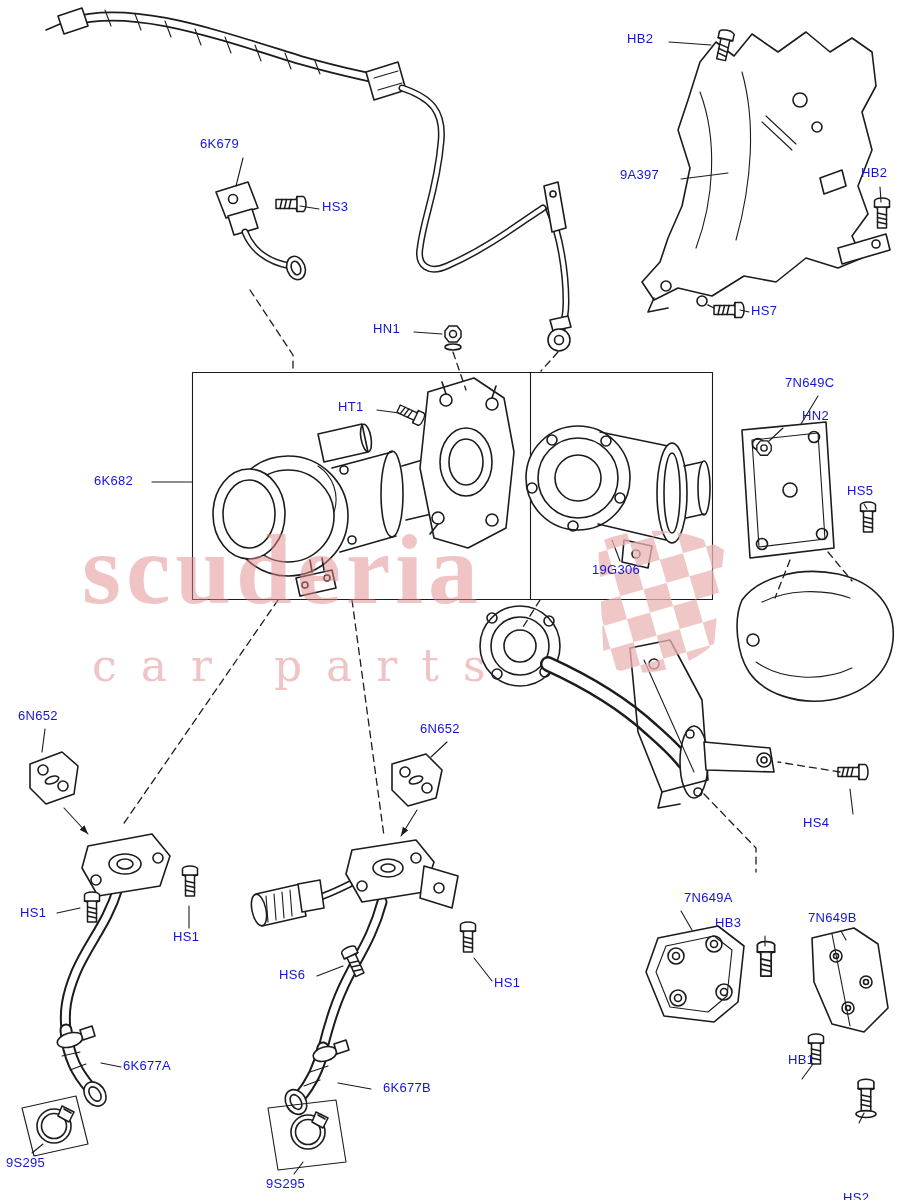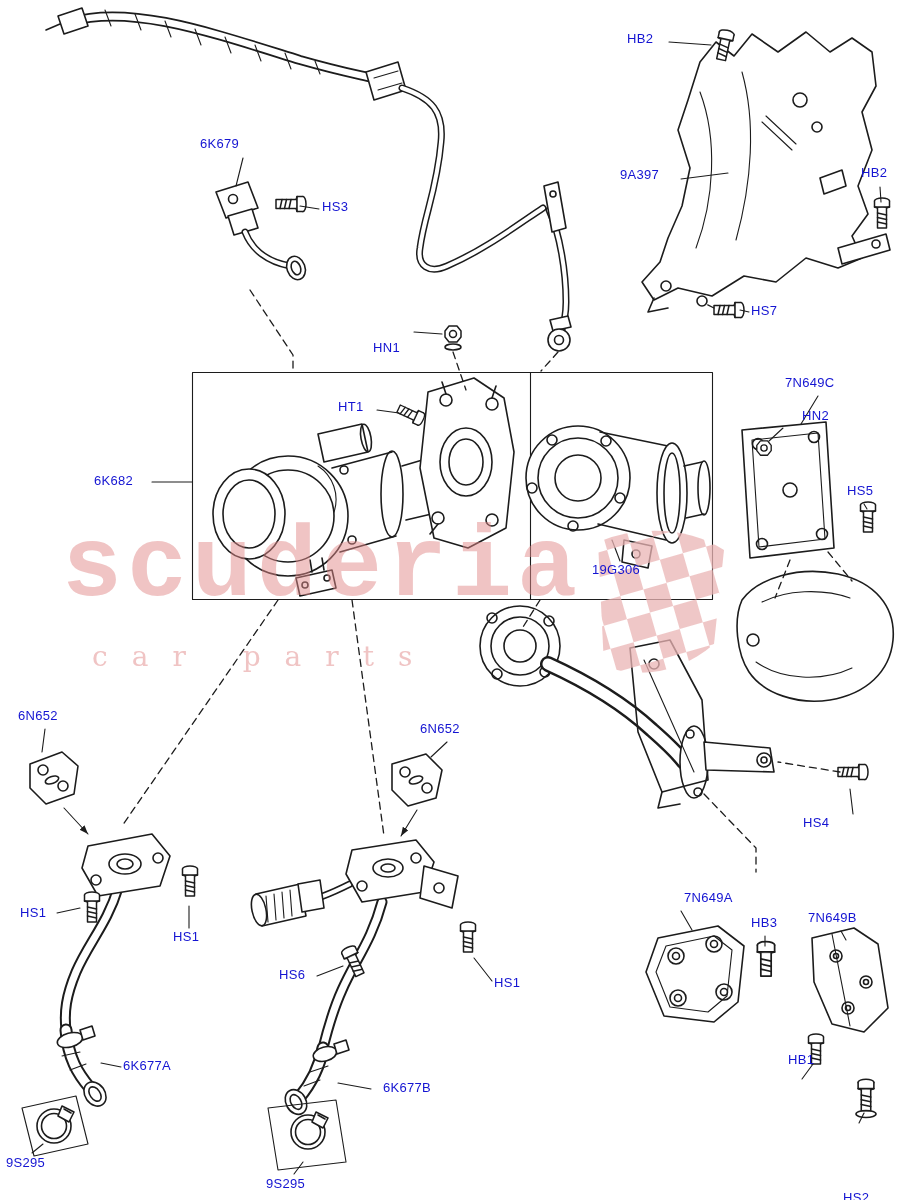--- a/index.html
+++ b/index.html
@@ -17,24 +17,24 @@
   .pipe2-i{ stroke:#ffffff; stroke-width:4; fill:none; }
   .pipem-o{ stroke-width:11; fill:none; }
   .pipem-i{ stroke:#ffffff; stroke-width:7; fill:none; }
   .hose-o { stroke-width:13; fill:none; }
   .hose-i { stroke:#ffffff; stroke-width:9; fill:none; }
   .pipe3-o{ stroke-width:16; fill:none; }
   .pipe3-i{ stroke:#ffffff; stroke-width:11; fill:none; }
 
   .part-label { position:absolute; font-size:13px; color:#1414d2; white-space:nowrap;
                 letter-spacing:0.3px; cursor:pointer; }
-  .watermark-line1 { position:absolute; left:62px; top:512px; font-family:Liberation Mono, monospace;
+  .watermark-line1 { position:absolute; left:82px; top:512px; font-family:Liberation Serif, serif;
                      font-weight:700; font-size:100px; color:rgba(226,138,138,0.50); letter-spacing:5px; }
   .watermark-line2 { position:absolute; left:92px; top:640px; font-family:"DejaVu Serif", serif;
-                     font-size:28px; color:rgba(226,138,138,0.50); letter-spacing:24px;text-align:right; }
+                     font-size:44px; color:rgba(226,138,138,0.50); letter-spacing:24px;text-align:right; }
 </style>
 </head>
 <body>
 
 <div id="stage">
 
 <svg id="art" width="906" height="1200" viewBox="0 0 906 1200">
   <defs>
     <marker id="arrow" markerWidth="10" markerHeight="8" refX="8" refY="3" orient="auto">
       <path d="M0,0 L8,3 L0,6 Z" fill="#1c1c1c"></path>
@@ -390,37 +390,37 @@
 
 <div class="watermark-line1">scuderia</div>
 <div class="watermark-line2">car parts</div>
 
 <div class="part-label" style="left:200px;top:136px">6K679</div>
 <div class="part-label" style="left:322px;top:199px">HS3</div>
 <div class="part-label" style="left:627px;top:31px">HB2</div>
 <div class="part-label" style="left:620px;top:167px">9A397</div>
 <div class="part-label" style="left:861px;top:165px">HB2</div>
 <div class="part-label" style="left:751px;top:303px">HS7</div>
-<div class="part-label" style="left:373px;top:340px">HN1</div>
+<div class="part-label" style="left:373px;top:321px">HN1</div>
 <div class="part-label" style="left:338px;top:399px">HT1</div>
 <div class="part-label" style="left:94px;top:473px">6K682</div>
 <div class="part-label" style="left:592px;top:562px">19G306</div>
 <div class="part-label" style="left:785px;top:375px">7N649C</div>
 <div class="part-label" style="left:802px;top:408px">HN2</div>
 <div class="part-label" style="left:847px;top:483px">HS5</div>
 <div class="part-label" style="left:18px;top:708px">6N652</div>
 <div class="part-label" style="left:420px;top:721px">6N652</div>
 <div class="part-label" style="left:803px;top:815px">HS4</div>
 <div class="part-label" style="left:20px;top:905px">HS1</div>
 <div class="part-label" style="left:173px;top:929px">HS1</div>
 <div class="part-label" style="left:279px;top:967px">HS6</div>
 <div class="part-label" style="left:494px;top:975px">HS1</div>
 <div class="part-label" style="left:123px;top:1058px">6K677A</div>
 <div class="part-label" style="left:383px;top:1080px">6K677B</div>
 <div class="part-label" style="left:6px;top:1155px">9S295</div>
 <div class="part-label" style="left:266px;top:1176px">9S295</div>
 <div class="part-label" style="left:684px;top:890px">7N649A</div>
-<div class="part-label" style="left:751px;top:915px">HB3</div>
+<div class="part-label" style="left:715px;top:915px">HB3</div>
 <div class="part-label" style="left:808px;top:910px">7N649B</div>
 <div class="part-label" style="left:788px;top:1052px">HB1</div>
 <div class="part-label" style="left:843px;top:1190px">HS2</div>
 
 </div>
 
 </body></html>

